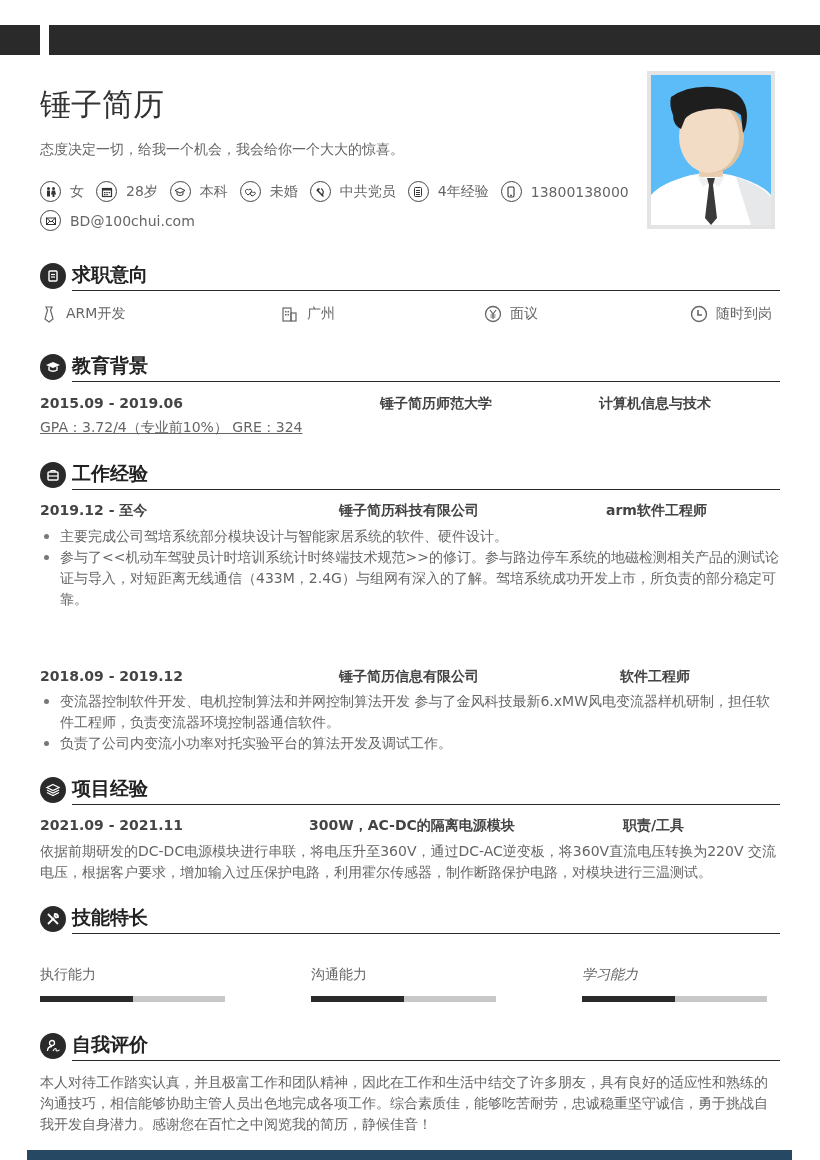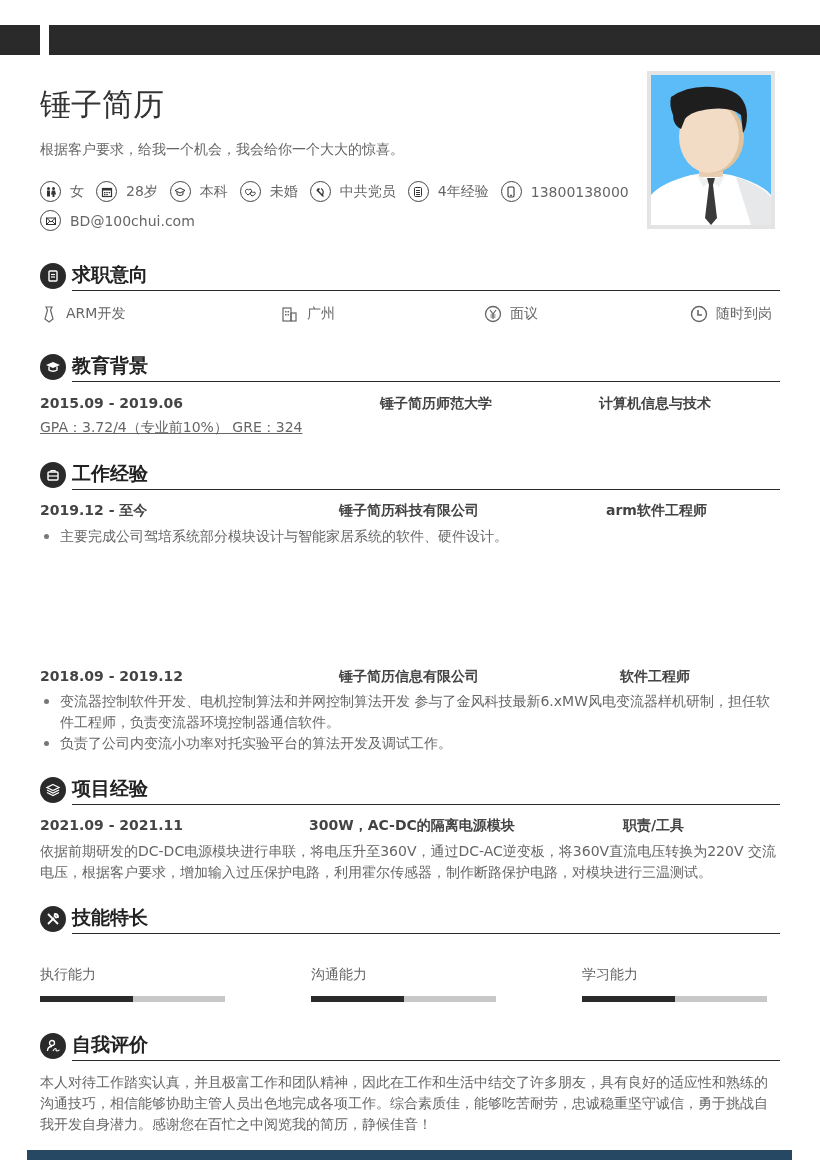--- a/index.html
+++ b/index.html
@@ -47,21 +47,21 @@
 
   .bottombar { position: absolute; left: 27px; top: 1150px; width: 765px; height: 10px; background: #264863; }
 </style>
 </head>
 <body>
 
 <div class="topbar-left"></div>
 <div class="topbar-right"></div>
 
 <h1 class="name">锤子简历</h1>
-<div class="motto">根据客户要求，给我一个机会，我会给你一个大大的惊喜。</div>
+<div class="motto">态度决定一切，给我一个机会，我会给你一个大大的惊喜。</div>
 
 <div class="info-row r1">
   <div class="info-item">
     <span class="ic">
         <svg viewBox="0 0 12 12">
           <circle cx="3.5" cy="2.5" r="1.5" fill="#333"></circle>
           <circle cx="8.5" cy="2.5" r="1.5" fill="#333"></circle>
           <rect x="2" y="4.5" width="3" height="6" fill="#333"></rect>
           <path d="M7 4.5h3l1 4H6z" fill="#333"></path>
           <rect x="7.5" y="8" width="2" height="3" fill="#333"></rect>
@@ -231,20 +231,21 @@
   <span class="sh-title">工作经验</span>
   <span class="sh-line"></span>
 </div>
 <div class="row3" style="top:502px;">
   <span style="left:0;">2019.12 - 至今</span>
   <span style="left:299px;">锤子简历科技有限公司</span>
   <span style="left:566px;">arm软件工程师</span>
 </div>
 <ul class="bullets" style="top:526px;">
   <li>主要完成公司驾培系统部分模块设计与智能家居系统的软件、硬件设计。</li>
+  <li>参与了&lt;&lt;机动车驾驶员计时培训系统计时终端技术规范&gt;&gt;的修订。参与路边停车系统的地磁检测相关产品的测试论证与导入，对短距离无线通信（433M，2.4G）与组网有深入的了解。驾培系统成功开发上市，所负责的部分稳定可靠。</li>
 </ul>
 <div class="row3" style="top:668px;">
   <span style="left:0;">2018.09 - 2019.12</span>
   <span style="left:299px;">锤子简历信息有限公司</span>
   <span style="left:580px;">软件工程师</span>
 </div>
 <ul class="bullets" style="top:691px;">
   <li>变流器控制软件开发、电机控制算法和并网控制算法开发 参与了金风科技最新6.xMW风电变流器样机研制，担任软件工程师，负责变流器环境控制器通信软件。</li>
   <li>负责了公司内变流小功率对托实验平台的算法开发及调试工作。</li>
 </ul>
@@ -281,21 +282,21 @@
   <div class="sk-bar">
       <div class="sk-fill" style="width:50%;"></div>
     </div>
 </div>
 <div class="skill" style="left:311px;">
   <div class="sk-label">沟通能力</div>
   <div class="sk-bar">
       <div class="sk-fill" style="width:50%;"></div>
     </div>
 </div>
-<div class="skill" style="left:582px;">
+<div class="skill" style="left:582px;font-style:italic;">
   <div class="sk-label">学习能力</div>
   <div class="sk-bar">
       <div class="sk-fill" style="width:50%;"></div>
     </div>
 </div>
 
 <div class="section-head" style="top:1031px;">
   <span class="sh-icon">
       <svg viewBox="0 0 16 16">
         <circle cx="7" cy="5" r="2.5" fill="none" stroke="#fff" stroke-width="1.3"></circle>

